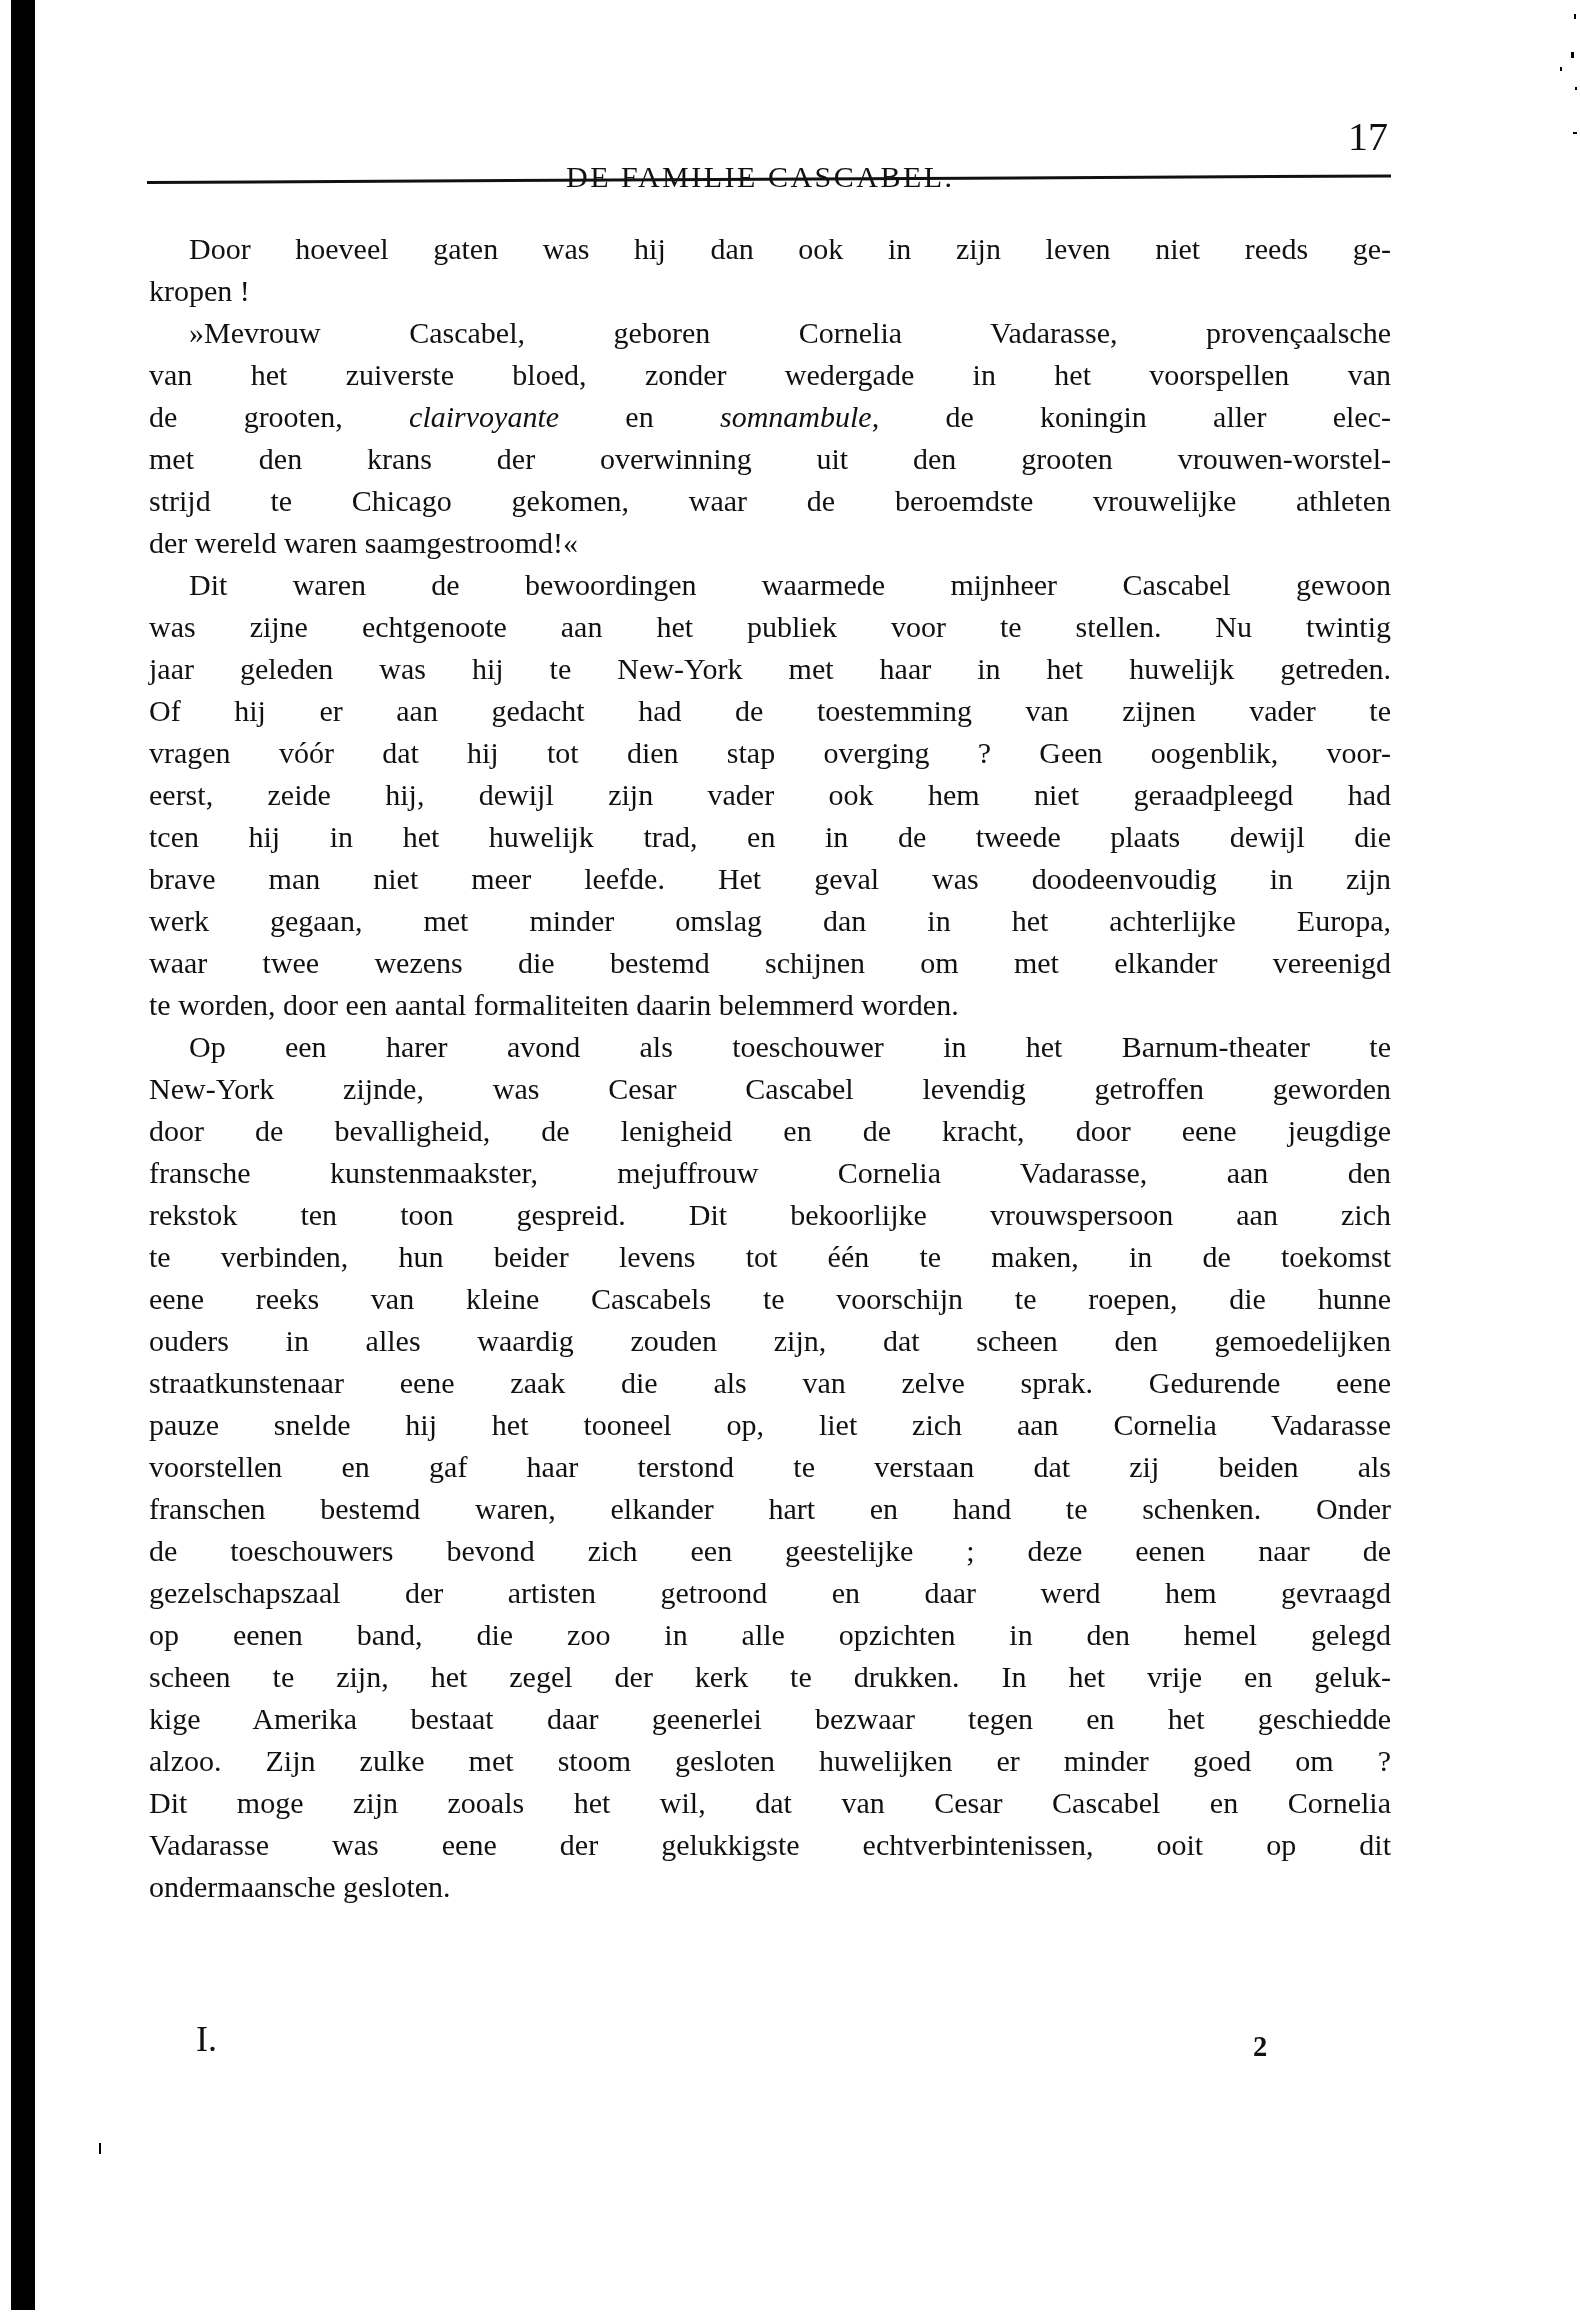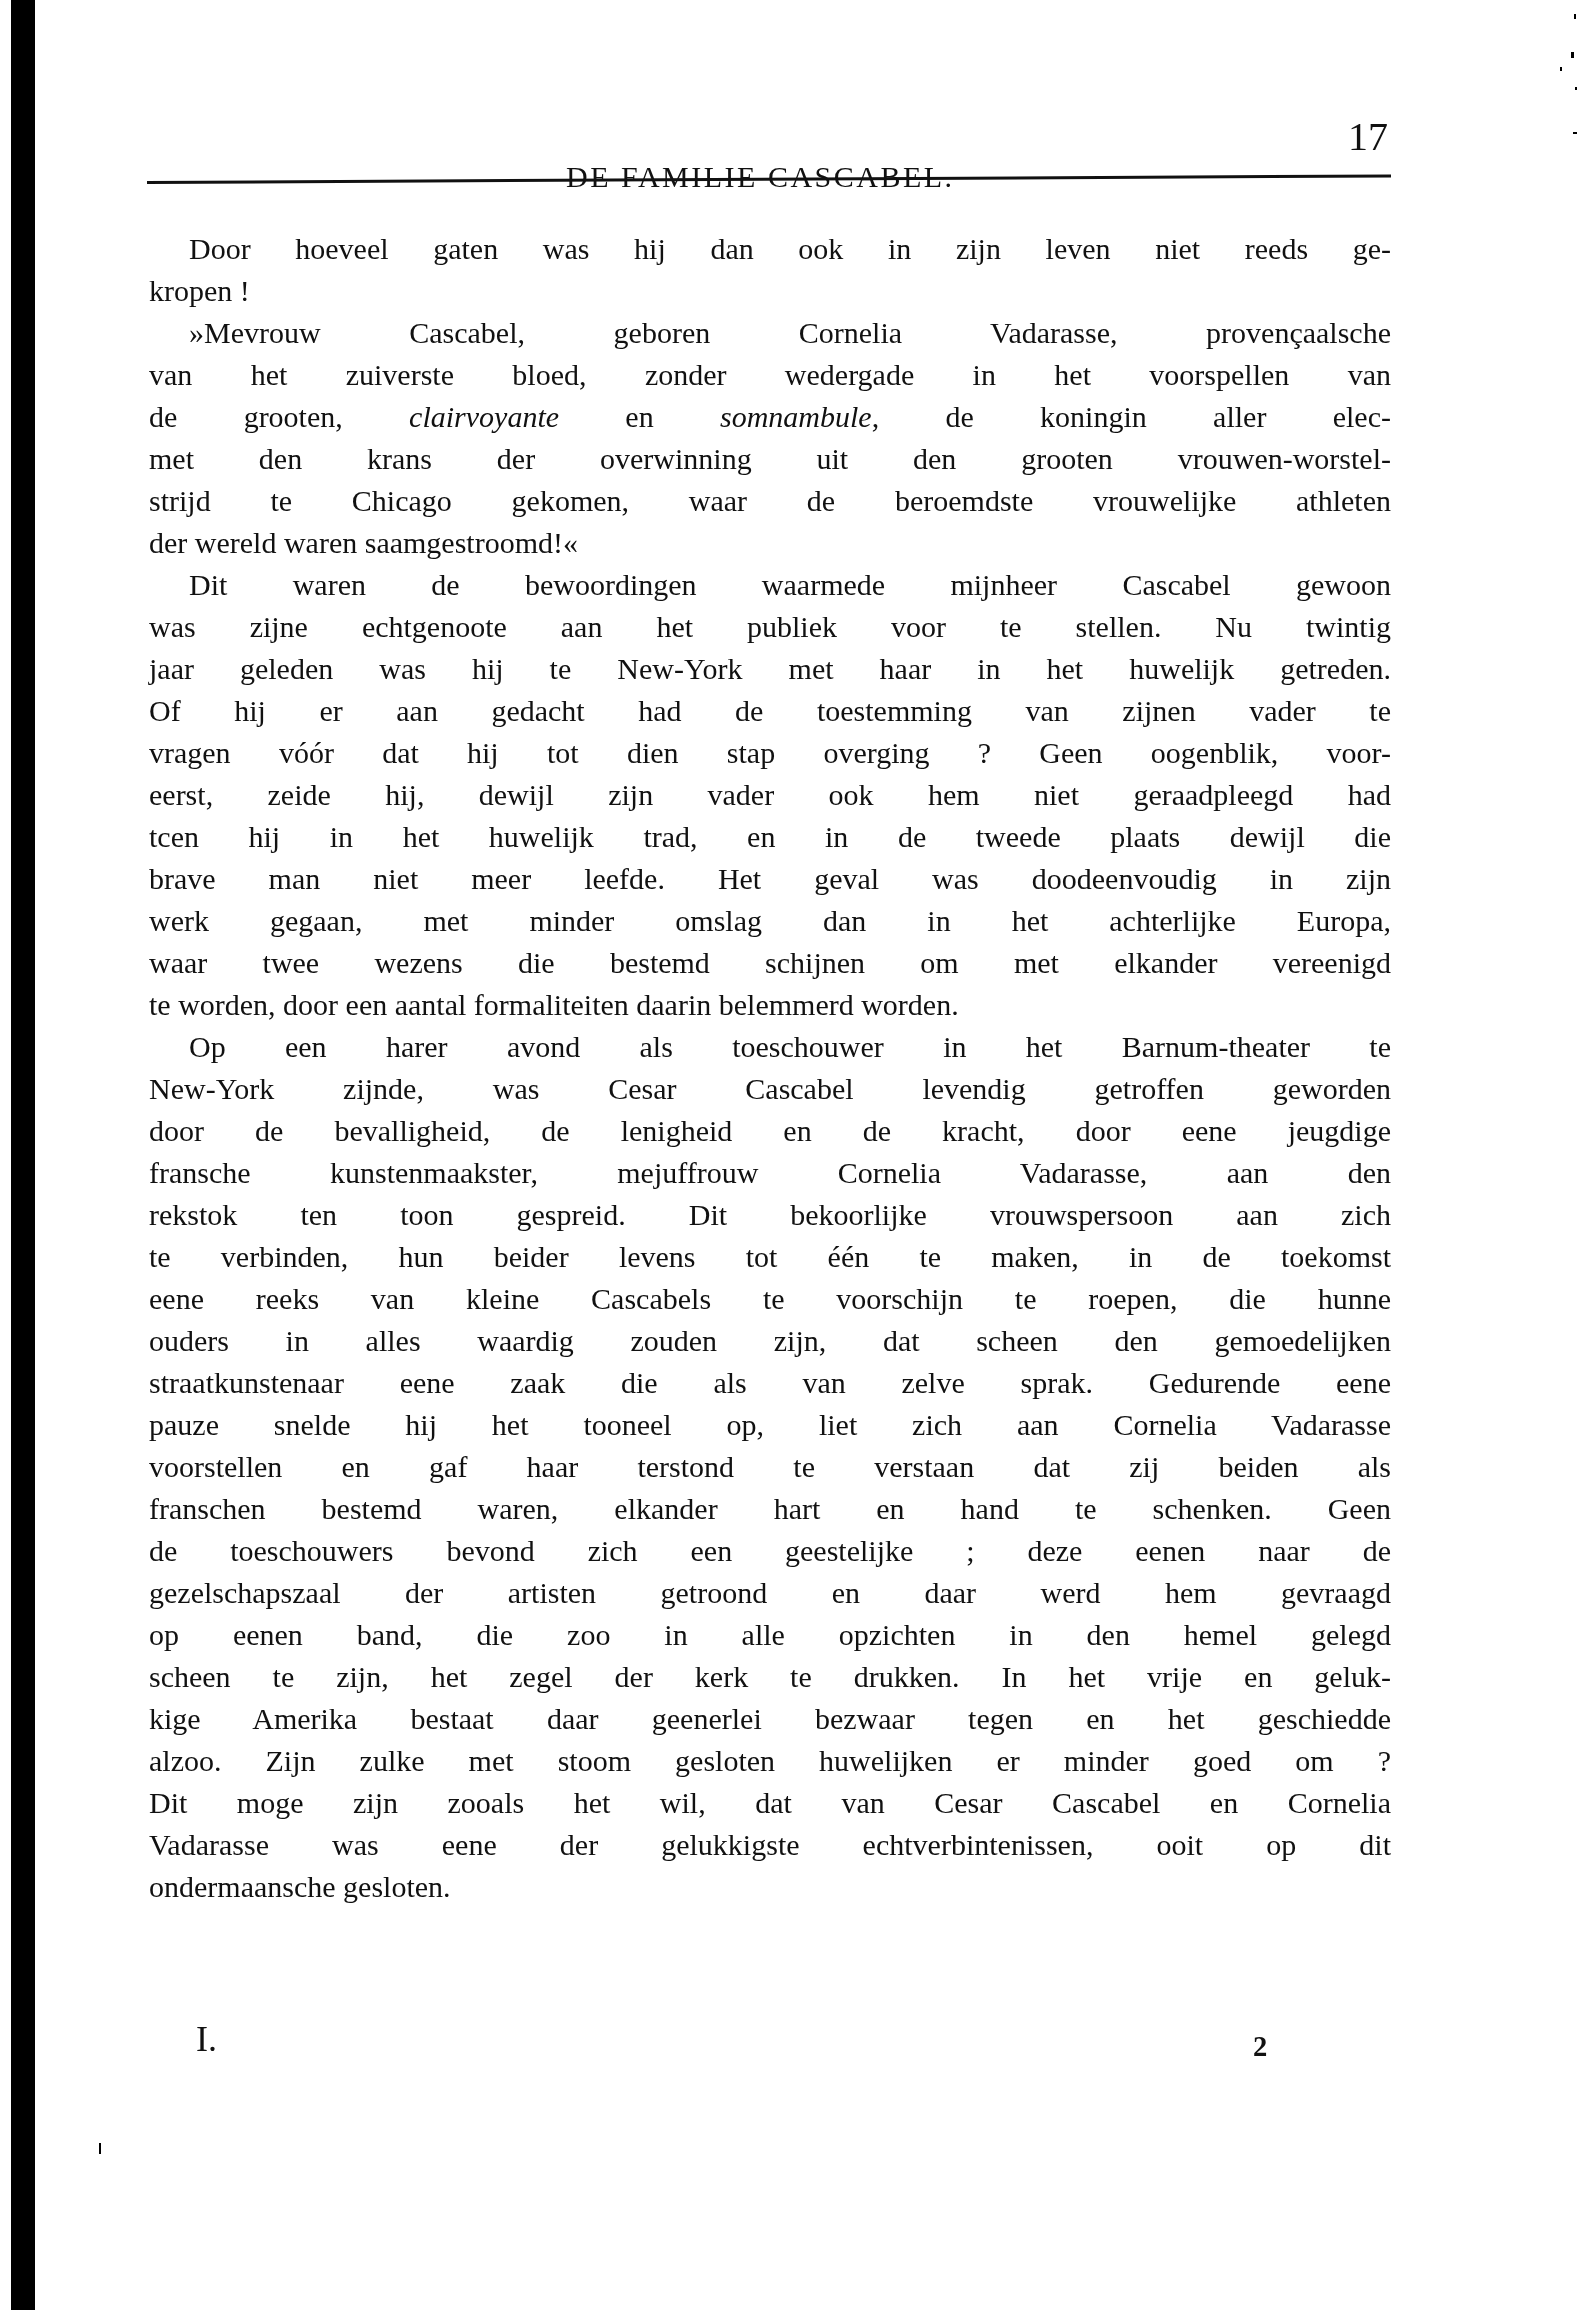--- a/index.html
+++ b/index.html
@@ -77,21 +77,21 @@
     <div class="line">New-York zijnde, was Cesar Cascabel levendig getroffen geworden</div>
     <div class="line">door de bevalligheid, de lenigheid en de kracht, door eene jeugdige</div>
     <div class="line">fransche kunstenmaakster, mejuffrouw Cornelia Vadarasse, aan den</div>
     <div class="line">rekstok ten toon gespreid. Dit bekoorlijke vrouwspersoon aan zich</div>
     <div class="line">te verbinden, hun beider levens tot één te maken, in de toekomst</div>
     <div class="line">eene reeks van kleine Cascabels te voorschijn te roepen, die hunne</div>
     <div class="line">ouders in alles waardig zouden zijn, dat scheen den gemoedelijken</div>
     <div class="line">straatkunstenaar eene zaak die als van zelve sprak. Gedurende eene</div>
     <div class="line">pauze snelde hij het tooneel op, liet zich aan Cornelia Vadarasse</div>
     <div class="line">voorstellen en gaf haar terstond te verstaan dat zij beiden als</div>
-    <div class="line">franschen bestemd waren, elkander hart en hand te schenken. Geen</div>
+    <div class="line">franschen bestemd waren, elkander hart en hand te schenken. Onder</div>
     <div class="line">de toeschouwers bevond zich een geestelijke ; deze eenen naar de</div>
     <div class="line">gezelschapszaal der artisten getroond en daar werd hem gevraagd</div>
     <div class="line">op eenen band, die zoo in alle opzichten in den hemel gelegd</div>
     <div class="line">scheen te zijn, het zegel der kerk te drukken. In het vrije en geluk-</div>
     <div class="line">kige Amerika bestaat daar geenerlei bezwaar tegen en het geschiedde</div>
     <div class="line">alzoo. Zijn zulke met stoom gesloten huwelijken er minder goed om ?</div>
     <div class="line">Dit moge zijn zooals het wil, dat van Cesar Cascabel en Cornelia</div>
     <div class="line">Vadarasse was eene der gelukkigste echtverbintenissen, ooit op dit</div>
     <div class="line last">ondermaansche gesloten.</div>
   </div>

